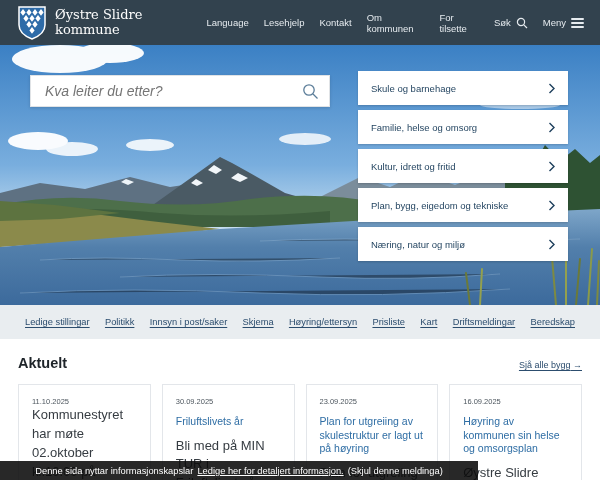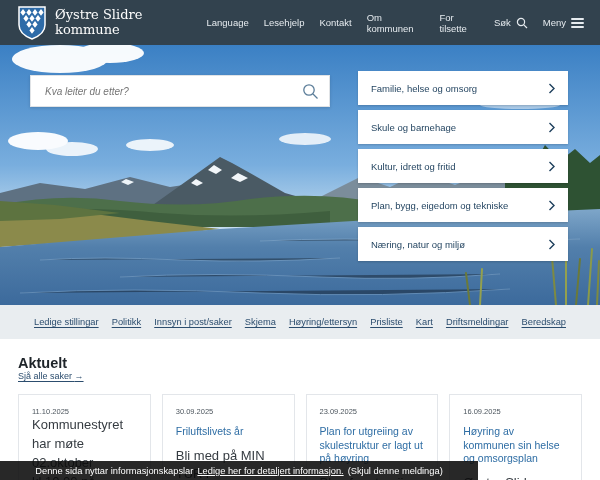--- a/index.html
+++ b/index.html
@@ -17,37 +17,37 @@
   .top-nav a { color:#e6ebef; text-decoration:none; font-size:9.5px; display:flex; align-items:center; gap:5px; cursor:pointer; }
   .hamburger { display:inline-block; width:13px; }
   .hamburger span { display:block; height:2px; background:#e6ebef; margin:2px 0; border-radius:1px; }
 
   
   .hero { position:relative; height:260px; overflow:hidden; }
   .hero svg.scene { position:absolute; inset:0; display:block; }
   .searchbar { position:absolute; left:30px; top:30px; width:300px; height:32px;
     background:#fff; border:1px solid #e0e3e6; box-shadow:0 1px 3px rgba(0,0,0,.15);
     display:flex; align-items:center; padding:0 10px 0 14px; }
-  .searchbar input { flex:1; border:none; outline:none; font-size:10px; font-style:italic;
+  .searchbar input { flex:1; border:none; outline:none; font-size:14px; font-style:italic;
     color:#555; background:transparent; font-family:"Liberation Sans", sans-serif; }
   .service-stack { position:absolute; top:26px; right:32px; width:210px;
     display:flex; flex-direction:column; gap:5px; }
   .service-card { height:34px; background:#fff; box-shadow:0 1px 2px rgba(0,0,0,.18);
     display:flex; align-items:center; justify-content:space-between; padding:0 13px;
     font-size:9.5px; color:#1d3f5c; cursor:pointer; }
 
   
   .quicklinks { height:34px; background:#e9edf0; display:flex; align-items:center;
-    justify-content:space-between; padding:0 34px; }
+    justify-content:space-between; padding:0 25px; }
   .quicklinks a { font-size:9.3px; color:#2c4d6e; text-decoration:underline;
     text-underline-offset:2px; cursor:pointer; white-space:nowrap; }
 
   
   .news { padding:16px 18px 0; background:#fff; }
-  .news-head { display:flex; align-items:baseline; justify-content:space-between;flex-direction:column; }
+  .news-head { display:flex; align-items:baseline; justify-content:space-between; }
   .news-title { font-size:14.5px; font-weight:bold; color:#1e2429; }
   .see-all { font-size:9px; color:#2c4d6e; text-decoration:underline; text-underline-offset:2px; cursor:pointer; }
   .news-grid { margin-top:13px; display:grid; grid-template-columns:repeat(4,1fr); gap:11px; }
   .news-card { background:#fff; border:1px solid #e3e6ea; padding:12px 13px; min-height:130px; }
   .news-date { font-size:7.5px; color:#4d565e; }
   .news-card h3 { font-size:10.5px; font-weight:normal; color:#2e6da4; line-height:1.3;
     margin:9px 0 8px; cursor:pointer; }
   .news-body { font-size:13px; color:#363c42; line-height:1.45; }
 
   
@@ -188,27 +188,27 @@
   <div class="searchbar">
     <input type="text" placeholder="Kva leiter du etter?" style="">
     <svg width="17" height="17" viewBox="0 0 17 17">
       <circle cx="7" cy="7" r="5.2" fill="none" stroke="#5b7d99" stroke-width="1.3"></circle>
       <line x1="11" y1="11" x2="15.5" y2="15.5" stroke="#5b7d99" stroke-width="1.3"></line>
     </svg>
   </div>
 
   <div class="service-stack">
     <div class="service-card">
+      <span>Skule og barnehage</span>
+      <svg width="7" height="11" viewBox="0 0 7 11">
+          <polyline points="1.5,1 6,5.5 1.5,10" fill="none" stroke="#1d3f5c" stroke-width="1.4"></polyline>
+        </svg>
+    </div>
+    <div class="service-card">
       <span>Familie, helse og omsorg</span>
-      <svg width="7" height="11" viewBox="0 0 7 11">
-          <polyline points="1.5,1 6,5.5 1.5,10" fill="none" stroke="#1d3f5c" stroke-width="1.4"></polyline>
-        </svg>
-    </div>
-    <div class="service-card">
-      <span>Skule og barnehage</span>
       <svg width="7" height="11" viewBox="0 0 7 11">
           <polyline points="1.5,1 6,5.5 1.5,10" fill="none" stroke="#1d3f5c" stroke-width="1.4"></polyline>
         </svg>
     </div>
     <div class="service-card">
       <span>Kultur, idrett og fritid</span>
       <svg width="7" height="11" viewBox="0 0 7 11">
           <polyline points="1.5,1 6,5.5 1.5,10" fill="none" stroke="#1d3f5c" stroke-width="1.4"></polyline>
         </svg>
     </div>
@@ -235,21 +235,21 @@
   <a>Høyring/ettersyn</a>
   <a>Prisliste</a>
   <a>Kart</a>
   <a>Driftsmeldingar</a>
   <a>Beredskap</a>
 </div>
 
 <div class="news">
   <div class="news-head">
     <div class="news-title">Aktuelt</div>
-    <a class="see-all"><span>Sjå alle saker</span> <span>→</span></a>
+    <a class="see-all"><span>Sjå alle bygg</span> <span>→</span></a>
   </div>
   <div class="news-grid">
     <div class="news-card">
       <div class="news-date">11.10.2025</div>
       <div class="news-body">Kommunestyret har møte 02.oktober kl.10.00 på Beitostølen Helsesportsenter. Dette</div>
     </div>
     <div class="news-card">
       <div class="news-date">30.09.2025</div>
       <h3>Friluftslivets år</h3>
       <div class="news-body">Bli med på MIN TUR i Friluftslivets år.</div>

